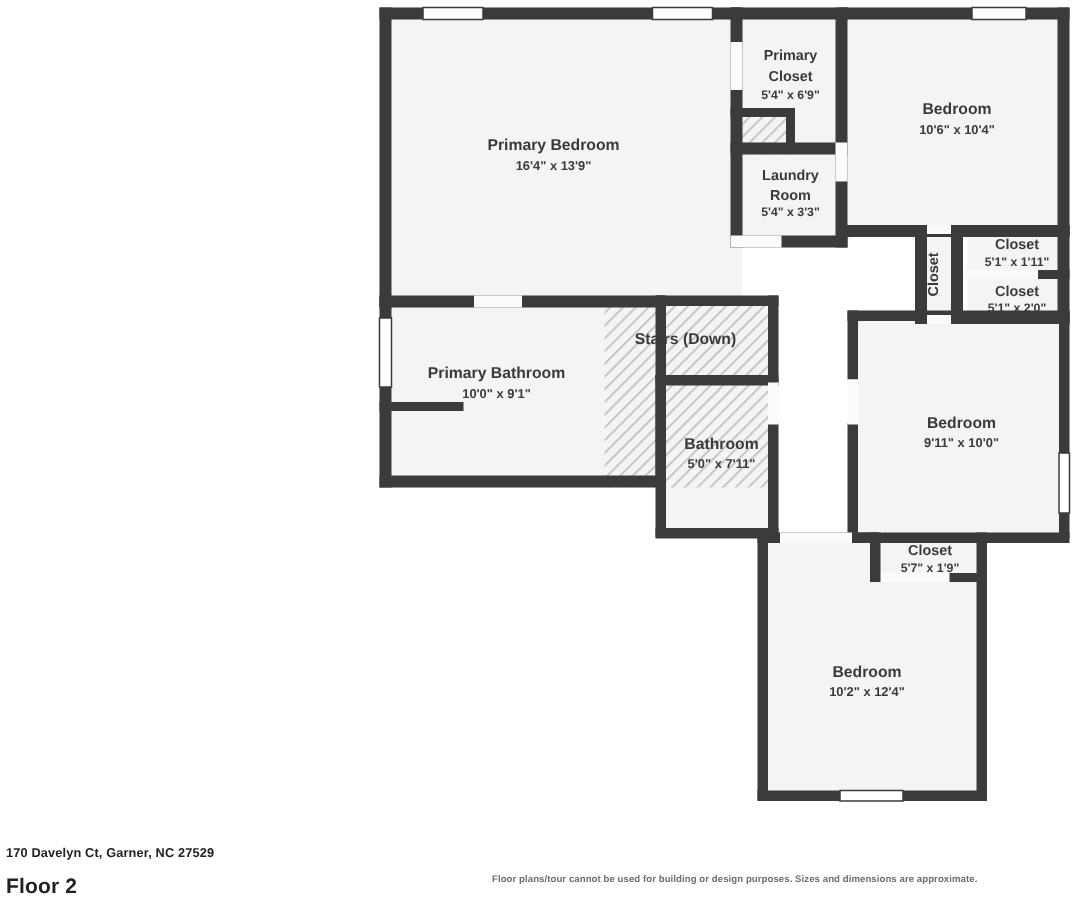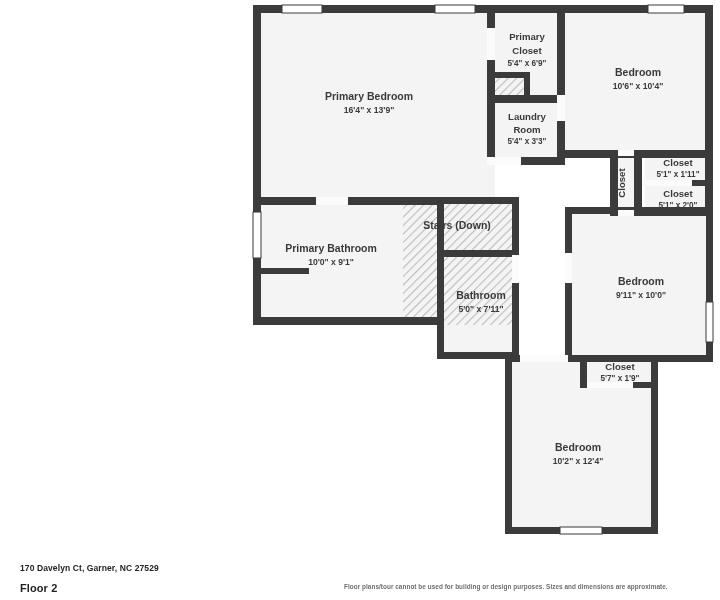--- a/index.html
+++ b/index.html
@@ -17,39 +17,39 @@
   }
   #floorplan-canvas {
     position: absolute;
     left: 0;
     top: 0;
     width: 720px;
     height: 552px;
   }
   .footer {
     position: absolute;
-    left: 16px;
+    left: 0;
     top: 552px;
     width: 664px;
     height: 48px;
   }
   .footer-address {
     position: absolute;
     left: 4px;
     top: 11px;
     font-size: 8.5px;
     font-weight: bold;
     color: #222222;
     letter-spacing: 0.1px;
   }
   .footer-floor {
     position: absolute;
     left: 4px;
     top: 30px;
-    font-size: 11px;
+    font-size: 14px;
     font-weight: bold;
     color: #222222;
     letter-spacing: 0.1px;
   }
   .footer-disclaimer {
     position: absolute;
     left: 328px;
     top: 31px;
     font-size: 6.4px;
     font-weight: bold;

